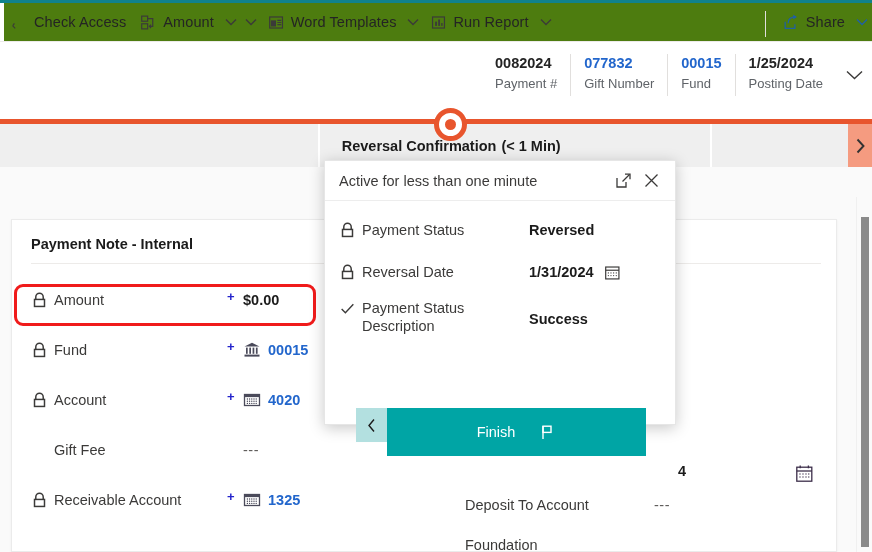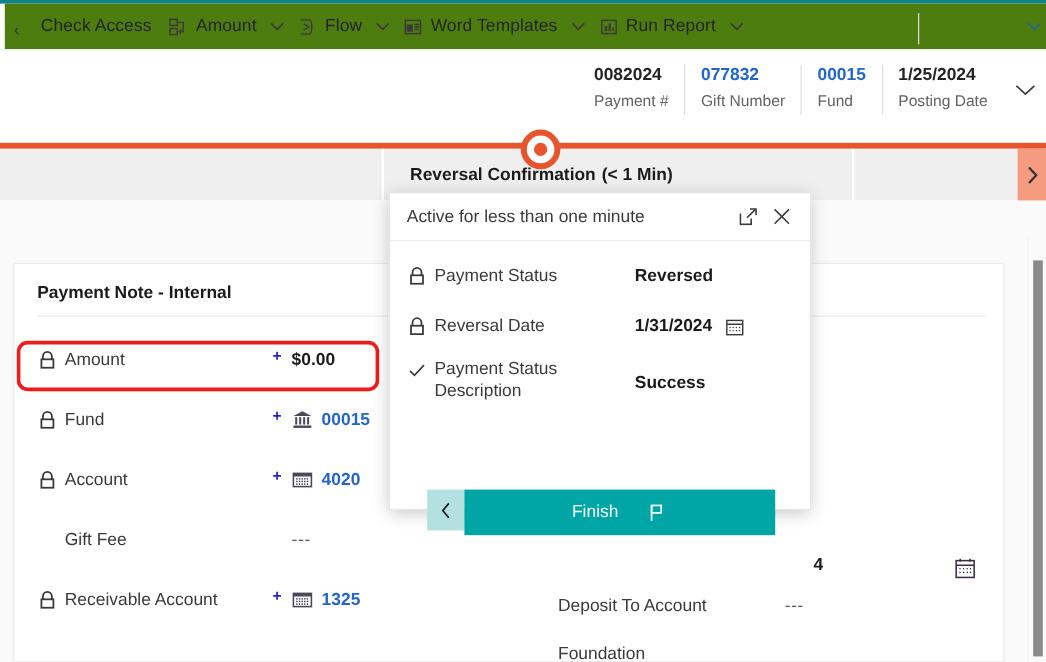--- a/index.html
+++ b/index.html
@@ -199,21 +199,21 @@
 
   .finish-bar{
     position:absolute; left:31px; top:207px; width:290px; height:34px;
     display:flex;
   }
   .finish-back{
     width:31px; height:34px; background:#b3e0e0;
     display:flex; align-items:center; justify-content:center; cursor:pointer;
   }
   .finish-main{
-    flex:1; height:38px; background:#00a5a5;
+    flex:1; height:48px; background:#00a5a5;
     display:flex; align-items:center; justify-content:center; gap:24px;
     cursor:pointer; color:#ffffff;
   }
   .finish-main .lbl{ font-size:14.5px; color:#ffffff; }
 
   .icon-stroke{ stroke:#3b3a39; fill:none; stroke-width:1.4; }
 </style>
 </head>
 <body>
 
@@ -236,27 +236,20 @@
         <path class="icon-stroke" d="M9 5.5 H15 V14.5 H11 M13 12.5 L11 14.5 L13 16.5"></path>
       </svg>
       <span class="cmd-label">Amount</span>
     </div>
     <div class="caret">
       <svg width="12" height="8" viewBox="0 0 12 8">
         <path d="M1 1.5 L6 6.5 L11 1.5" stroke="#3b3a39" stroke-width="1.3" fill="none"></path>
       </svg>
     </div>
 
-    <div class="cmd-item">
-      <svg class="cmd-ico" viewBox="0 0 20 20">
-        <path class="icon-stroke" d="M3 3 L11 3 C15 3 15 17 11 17 L3 17"></path>
-        <path class="icon-stroke" d="M6 7 L11 10 L6 13"></path>
-      </svg>
-      <span class="cmd-label">Flow</span>
-    </div>
     <div class="caret">
       <svg width="12" height="8" viewBox="0 0 12 8">
         <path d="M1 1.5 L6 6.5 L11 1.5" stroke="#3b3a39" stroke-width="1.3" fill="none"></path>
       </svg>
     </div>
 
     <div class="cmd-item">
       <svg class="cmd-ico" viewBox="0 0 20 20">
         <rect class="icon-stroke" x="2" y="3.5" width="15" height="13"></rect>
         <rect x="3.4" y="7.5" width="6" height="7.2" fill="#3b3a39"></rect>
@@ -282,20 +275,28 @@
     <div class="caret">
       <svg width="12" height="8" viewBox="0 0 12 8">
         <path d="M1 1.5 L6 6.5 L11 1.5" stroke="#3b3a39" stroke-width="1.3" fill="none"></path>
       </svg>
     </div>
   </div>
 
   <div class="cmd-sep"></div>
 
   <div class="cmdbar-right">
+    <div class="cmd-item">
+      <svg class="cmd-ico" viewBox="0 0 20 20">
+        <path d="M2.5 9 V17 H14 V12" stroke="#1f5fa8" stroke-width="1.4" fill="none"></path>
+        <path d="M6 11 C6 5 11 3.5 15 3.5" stroke="#1f5fa8" stroke-width="1.5" fill="none"></path>
+        <path d="M12 1 L16.5 3.6 L12 6.2 Z" fill="#1f5fa8"></path>
+      </svg>
+      <span class="cmd-label">Share</span>
+    </div>
     <div class="caret">
       <svg width="12" height="8" viewBox="0 0 12 8">
         <path d="M1 1.5 L6 6.5 L11 1.5" stroke="#1f5fa8" stroke-width="1.3" fill="none"></path>
       </svg>
     </div>
   </div>
 </div>
 <div class="cmdbar-bottom"></div>
 
 <div class="recstrip">

